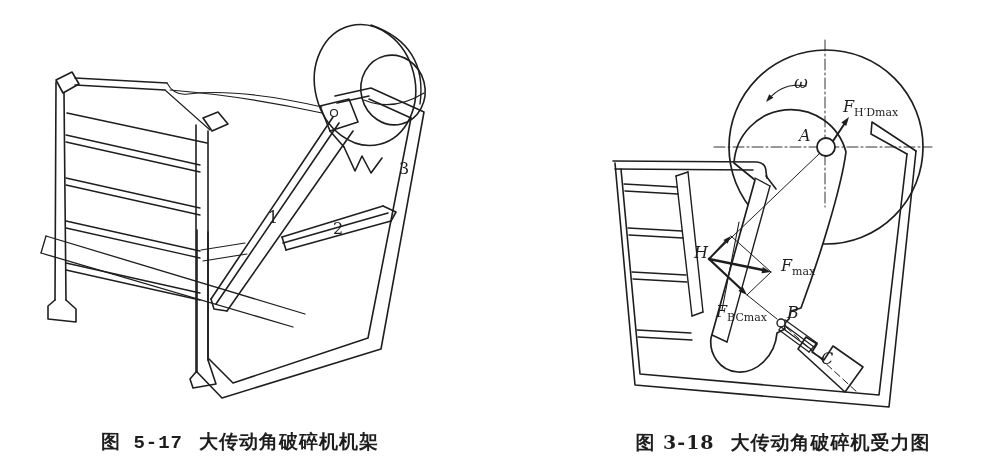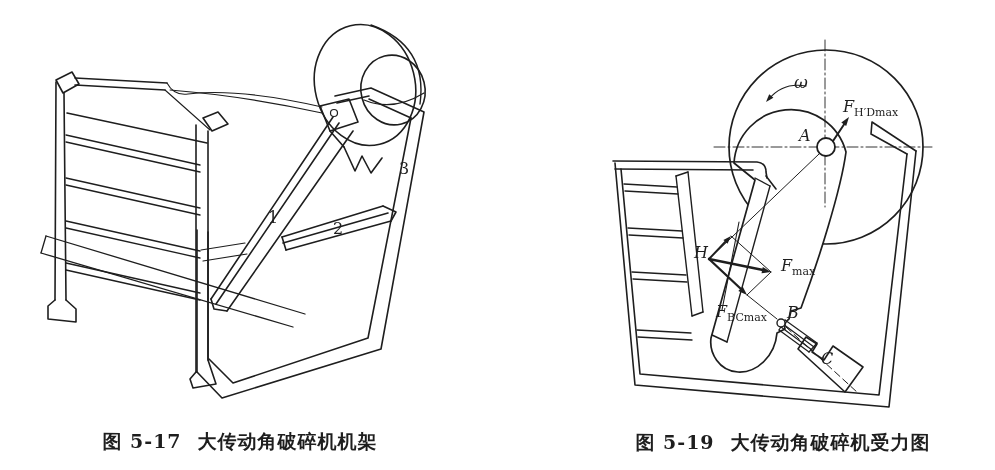--- a/index.html
+++ b/index.html
@@ -207,19 +207,19 @@
       <text class="lbl" x="781" y="271" font-size="16">
         <tspan class="it">F</tspan><tspan dy="4" font-size="11">max</tspan>
       </text>
       <text class="lbl" x="716" y="317" font-size="16">
         <tspan class="it">F</tspan><tspan dy="4" font-size="11">BCmax</tspan>
       </text>
     </g>
   </g>
 </svg>
 
-<div class="caption" style="left:40px;top:429px;width:400px;">
+<div class="caption" style="left:40px;top:429px;width:400px;font-family:Liberation Mono, monospace;">
   <span class="figno">图 5-17</span><span>大传动角破碎机机架</span>
 </div>
 
 <div class="caption" style="left:583px;top:430px;width:400px;">
-  <span class="figno">图 5-19</span><span>大传动角破碎机受力图</span>
+  <span class="figno">图 3-18</span><span>大传动角破碎机受力图</span>
 </div>
 
 </body></html>

